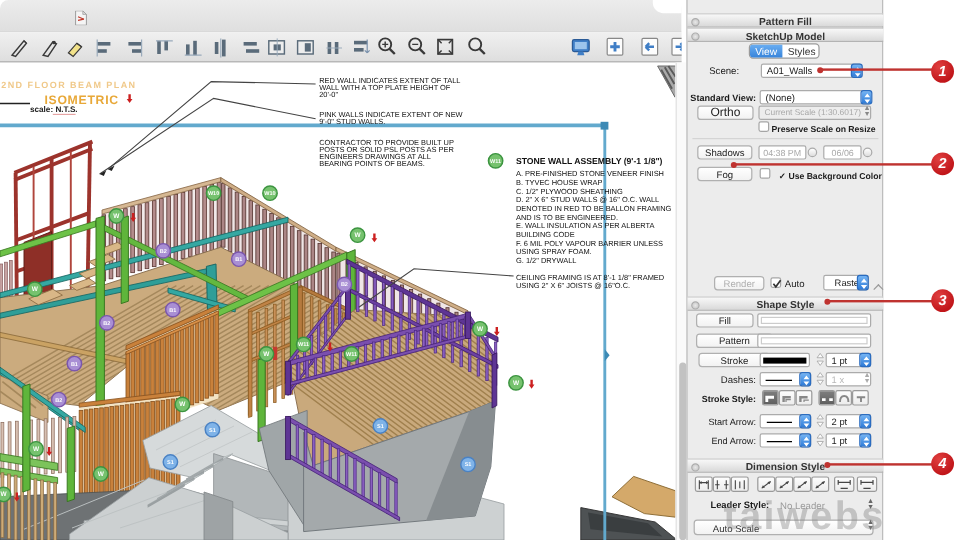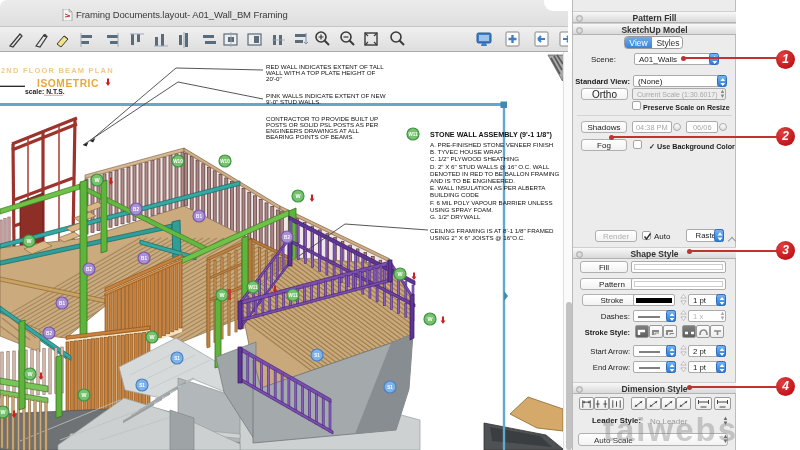--- a/index.html
+++ b/index.html
@@ -452,21 +452,20 @@
 <path d="M274,285.5 h2 v4 h1.4 l-2.4,3.4 l-2.4,-3.4 h1.4 z" fill="#cc2020"></path>
 </svg>
   </div>
 
   <div id="titlebar">
     <svg id="titleicon" viewBox="0 0 11 12">
         <path d="M1 0 h6 l3 3 v9 h-9 z" fill="#f5f5f5" stroke="#999" stroke-width="0.8"></path>
         <path d="M7 0 l3 3 h-3 z" fill="#ddd" stroke="#999" stroke-width="0.6"></path>
         <path d="M3 5 l5 2 M3 8 l5 -1" stroke="#c0392b" stroke-width="1"></path>
       </svg>
-    <div id="titletext">Framing Documents.layout- A01_Wall_BM Framing</div>
   </div>
   <div id="toolbar">
     <svg width="568" height="25" viewBox="0 0 568 25" id="tbicons">
         <g transform="translate(8,3)">
           <path d="M2,16 L12,4 l2,2 L5,17 z" fill="none" stroke="#3a3a3a" stroke-width="1.2"></path>
           <path d="M12,4 l2,2" stroke="#3a3a3a"></path>
         </g>
 <g transform="translate(33,3)">
           <path d="M3,16 L11,5 l3,1.5 L7,17 z" fill="none" stroke="#3a3a3a" stroke-width="1.2"></path>
           <circle cx="12" cy="5.5" r="1.5" fill="#3a3a3a"></circle>

